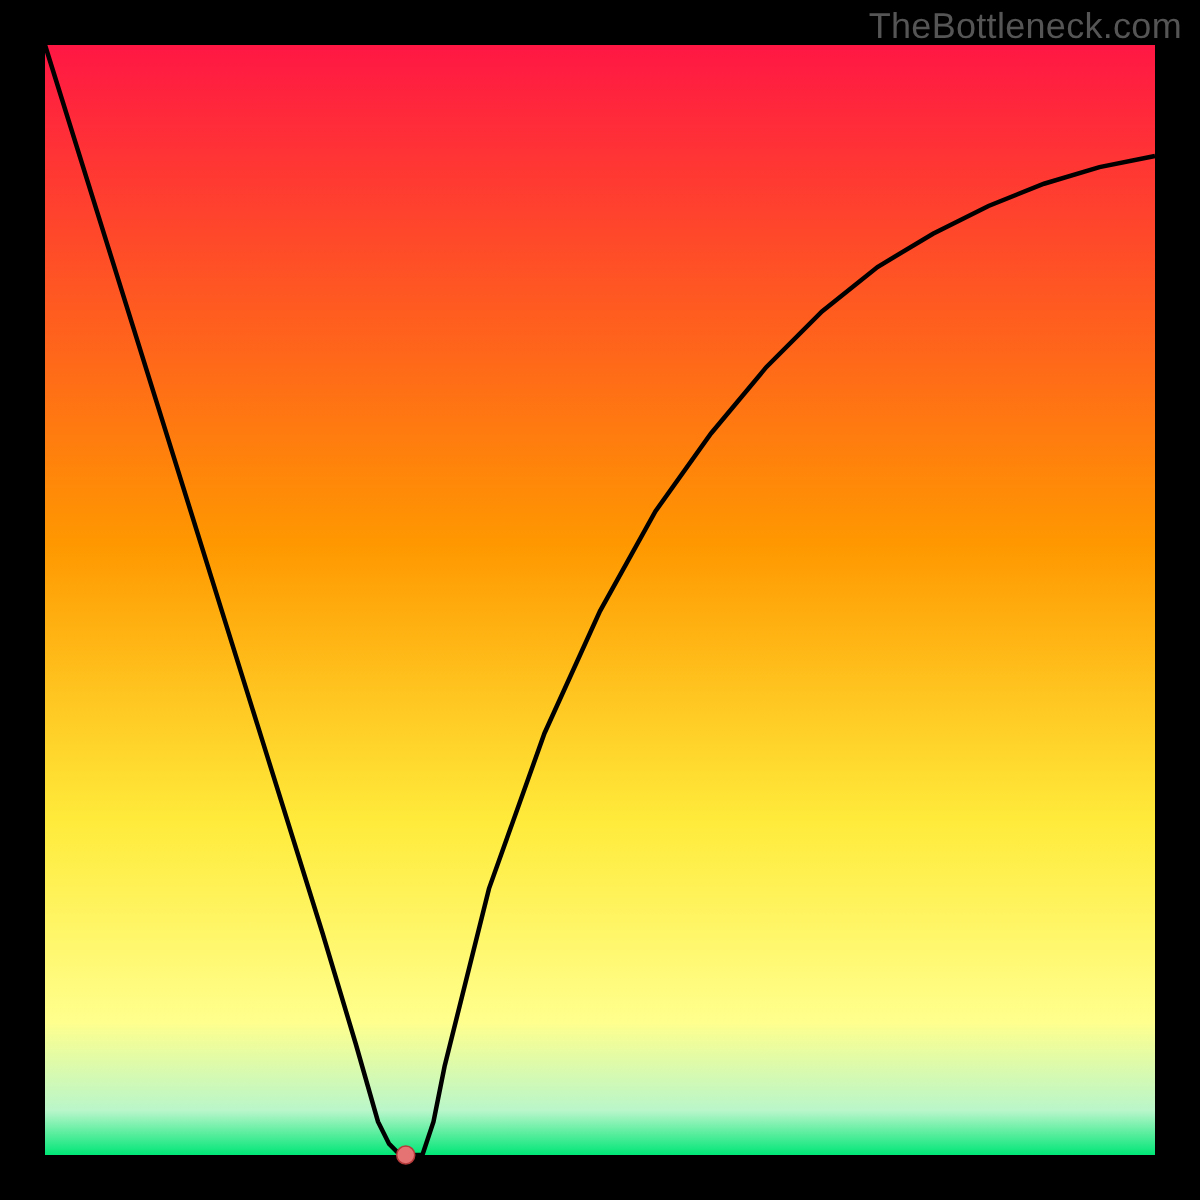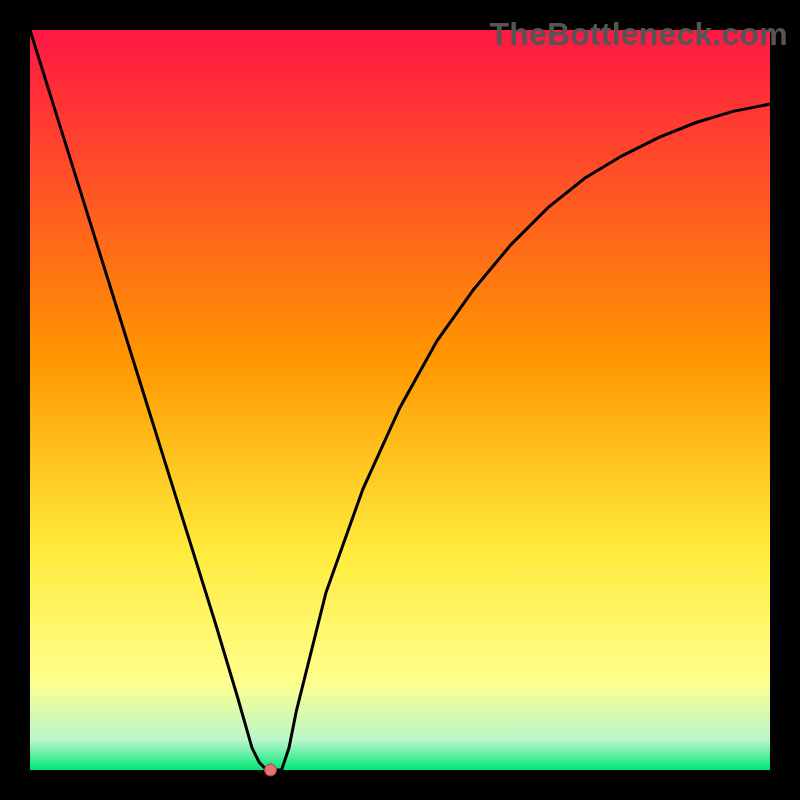--- a/index.html
+++ b/index.html
@@ -15,25 +15,24 @@
     position: relative;
     width: 800px;
     height: 800px;
     background: #000;
   }
   .watermark {
     position: absolute;
     top: 4px;
     right: 12px;
     color: #555;
-    font-size: 32px;
-    font-weight: 700;
+    font-size: 24px;
+    font-weight: 400;
     letter-spacing: 0.2px;
     z-index: 5;
-    margin-top: 12px;
   }
   svg {
     display: block;
   }
 </style>
 </head>
 <body>
 
 <div class="frame">
   <div class="watermark">TheBottleneck.com</div>

